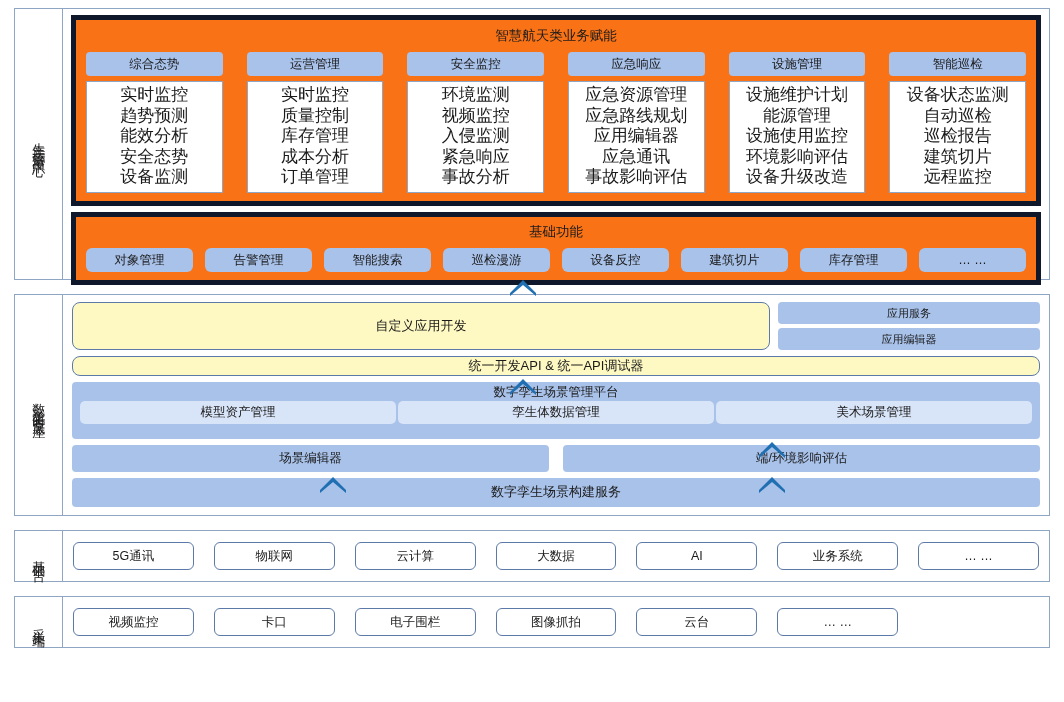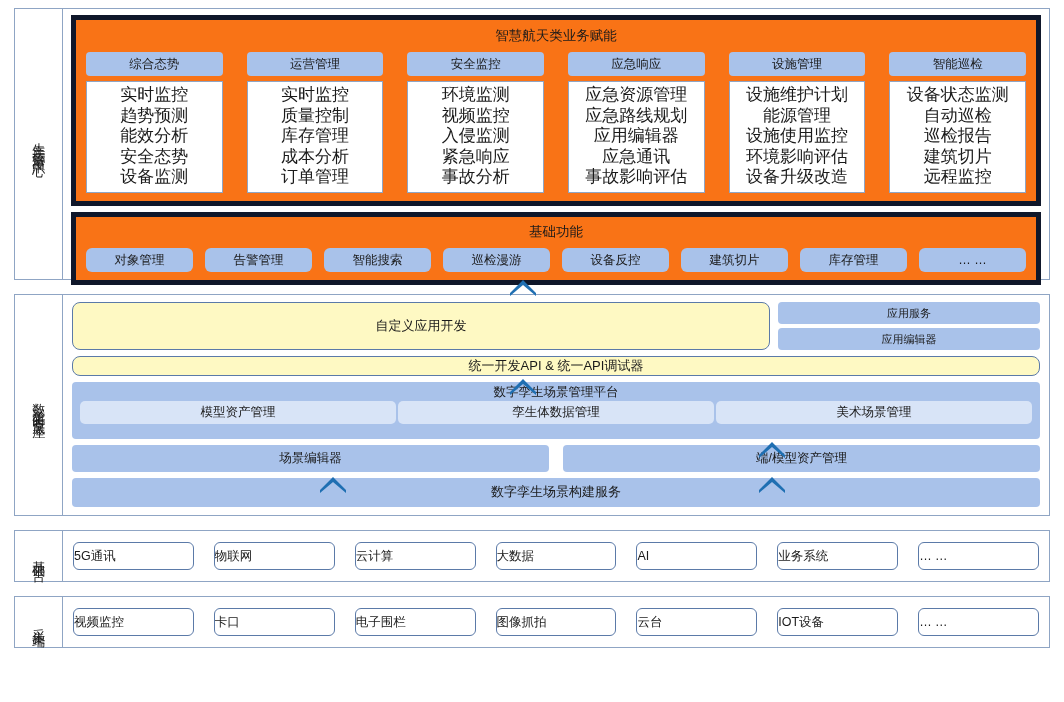--- a/index.html
+++ b/index.html
@@ -203,20 +203,21 @@
     padding: 0 10px;
     display: grid;
     grid-template-columns: repeat(7, 1fr);
     column-gap: 20px;
     align-items: center;
   }
   .chip {
     border: 1px solid #5b7aa8;
     border-radius: 6px;
     background: #ffffff;
+    text-align: center;
     font-size: 12.5px;
     line-height: 26px;
     height: 26px;
     color: #1a1a1a;
   }
 
   
   .chev {
     position: absolute;
     width: 26px;
@@ -352,21 +353,21 @@
         <div class="twin-platform-title">数字孪生场景管理平台</div>
         <div class="twin-platform-cards">
           <div class="lite-card">模型资产管理</div>
           <div class="lite-card">孪生体数据管理</div>
           <div class="lite-card">美术场景管理</div>
         </div>
       </div>
 
       <div class="twin-row3">
         <div class="blue-bar">场景编辑器</div>
-        <div class="blue-bar">端/模型资产管理</div>
+        <div class="blue-bar">端/环境影响评估</div>
       </div>
 
       <div class="blue-bar" id="scene-build">数字孪生场景构建服务</div>
 
     </div>
   </div>
 
   <div class="band" id="band-infra">
     <div class="band-label">
       <span>基础平台</span>
@@ -385,21 +386,20 @@
   <div class="band" id="band-collect">
     <div class="band-label">
       <span>采集端</span>
     </div>
     <div class="band-body">
       <div class="chip">视频监控</div>
       <div class="chip">卡口</div>
       <div class="chip">电子围栏</div>
       <div class="chip">图像抓拍</div>
       <div class="chip">云台</div>
-      <div class="chip">IOT设备</div>
       <div class="chip">… …</div>
     </div>
   </div>
 
   <div class="chev" id="chev-ops-twin">
     <svg viewBox="0 0 26 16" xmlns="http://www.w3.org/2000/svg">
         <path d="M13 0 L26 13 L26 16 L13 5 L0 16 L0 13 Z" fill="#1f6fb2"></path>
       </svg>
   </div>
   <div class="chev" id="chev-api">

